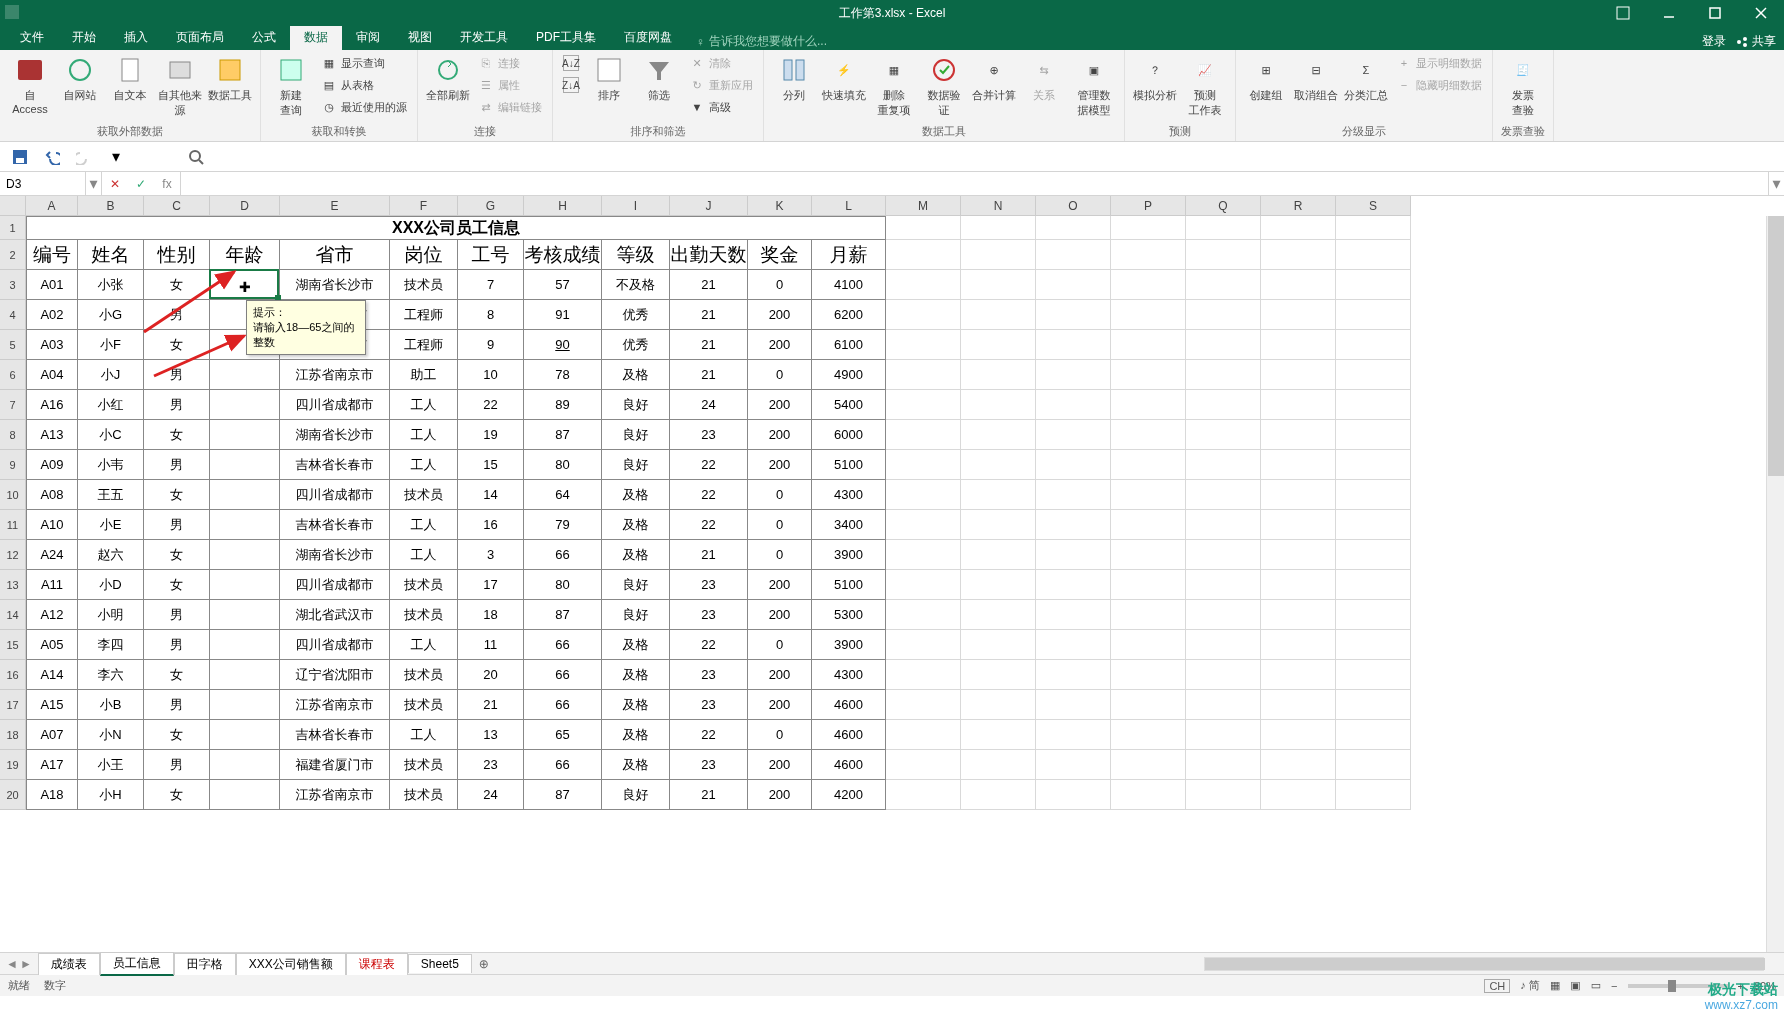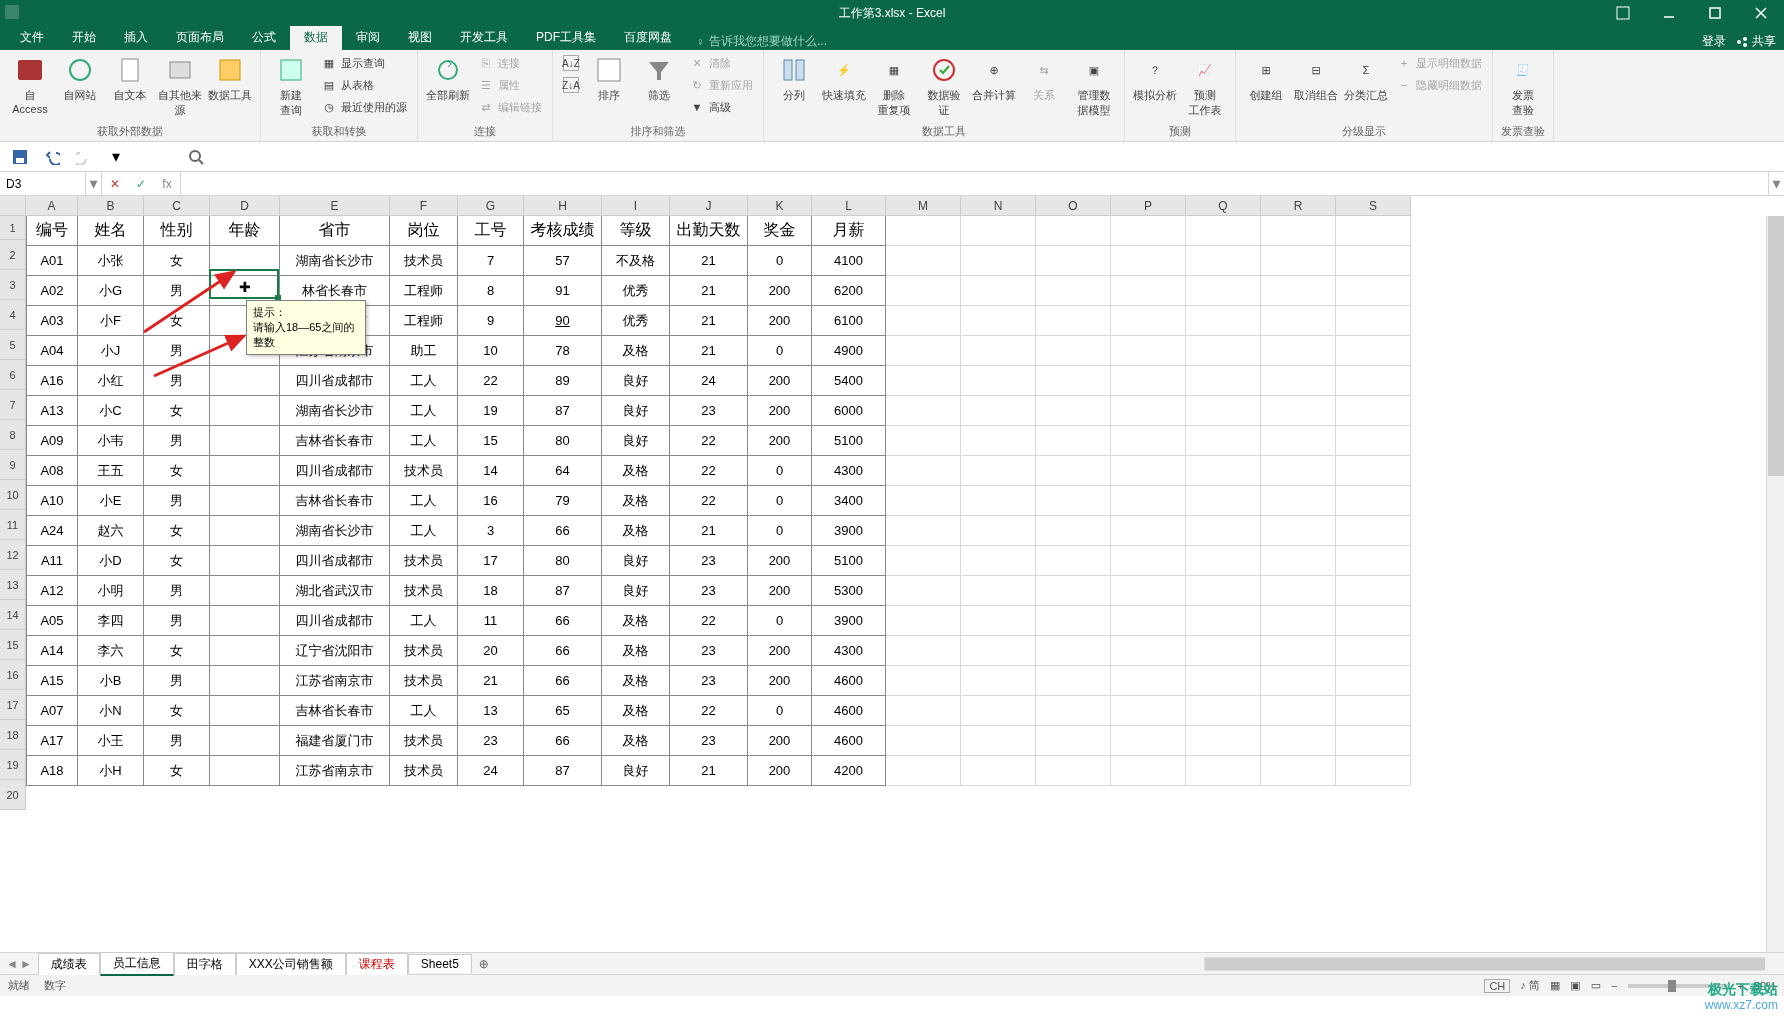--- a/index.html
+++ b/index.html
@@ -49,21 +49,21 @@
 .grid-wrap { position: relative; height: 756px; overflow: hidden; background:#fff;}
 .corner { position: absolute; left: 0; top: 0; width: 26px; height: 20px; background: #e6e6e6; border-right: 1px solid #ccc; border-bottom: 1px solid #ccc; }
 .colhdrs { position: absolute; left: 26px; top: 0; height: 20px; display: flex; }
 .colhdr { background: #e6e6e6; border-right: 1px solid #ccc; border-bottom: 1px solid #ccc; font-size: 12px; color: #444; display: flex; align-items: center; justify-content: center; }
 .rowhdrs { position: absolute; left: 0; top: 20px; width: 26px; }
 .rowhdr { height: 30px; background: #e6e6e6; border-right: 1px solid #ccc; border-bottom: 1px solid #ccc; font-size: 11px; color: #444; display: flex; align-items: center; justify-content: center; }
 .cells { position: absolute; left: 26px; top: 20px; }
 .row { display: flex; height: 30px; }
 .cell { border-right: 1px solid #d9d9d9; border-bottom: 1px solid #d9d9d9; font-size: 13px; display: flex; align-items: center; justify-content: center; color: #000; background:#fff; position:relative;}
 .row.title .cell { font-weight: bold; font-size: 16px; }
-.row.hdr .cell { font-size: 16px; }
+.row.hdr .cell { font-size: 19px; }
 .cell.databorder { border-right: 1px solid #888; border-bottom: 1px solid #888; }
 .row.title .cell.databorder, .row.hdr .cell.databorder { border-color:#888; }
 
 
 .sel { position: absolute; border: 2px solid #1a7b46; pointer-events: none; z-index: 5; }
 .sel .handle { position: absolute; right: -4px; bottom: -4px; width: 6px; height: 6px; background: #1a7b46; }
 
 
 .dv-tip { position: absolute; background: #ffffe1; border: 1px solid #808080; font-size: 11px; padding: 4px 6px; color: #000; z-index: 10; box-shadow: 2px 2px 3px rgba(0,0,0,.2); max-width:120px;}
 
@@ -479,20 +479,30 @@
       <div class="rowhdr">13</div>
       <div class="rowhdr">14</div>
       <div class="rowhdr">15</div>
       <div class="rowhdr">16</div>
       <div class="rowhdr">17</div>
       <div class="rowhdr">18</div>
       <div class="rowhdr">19</div>
       <div class="rowhdr">20</div>
     </div>
   <div class="cells" id="cells">
+      <div class="row title" style="height: 24px;">
+        <div class="cell databorder" style="width: 860px; border-left: 1px solid rgb(136, 136, 136); border-top: 1px solid rgb(136, 136, 136);">XXX公司员工信息</div>
+        <div class="cell" style="width: 75px;"></div>
+        <div class="cell" style="width: 75px;"></div>
+        <div class="cell" style="width: 75px;"></div>
+        <div class="cell" style="width: 75px;"></div>
+        <div class="cell" style="width: 75px;"></div>
+        <div class="cell" style="width: 75px;"></div>
+        <div class="cell" style="width: 75px;"></div>
+      </div>
       <div class="row hdr">
         <div class="cell databorder" style="width: 52px; border-left: 1px solid rgb(136, 136, 136);">编号</div>
         <div class="cell databorder" style="width: 66px;">姓名</div>
         <div class="cell databorder" style="width: 66px;">性别</div>
         <div class="cell databorder" style="width: 70px;">年龄</div>
         <div class="cell databorder" style="width: 110px;">省市</div>
         <div class="cell databorder" style="width: 68px;">岗位</div>
         <div class="cell databorder" style="width: 66px;">工号</div>
         <div class="cell databorder" style="width: 78px;">考核成绩</div>
         <div class="cell databorder" style="width: 68px;">等级</div>

